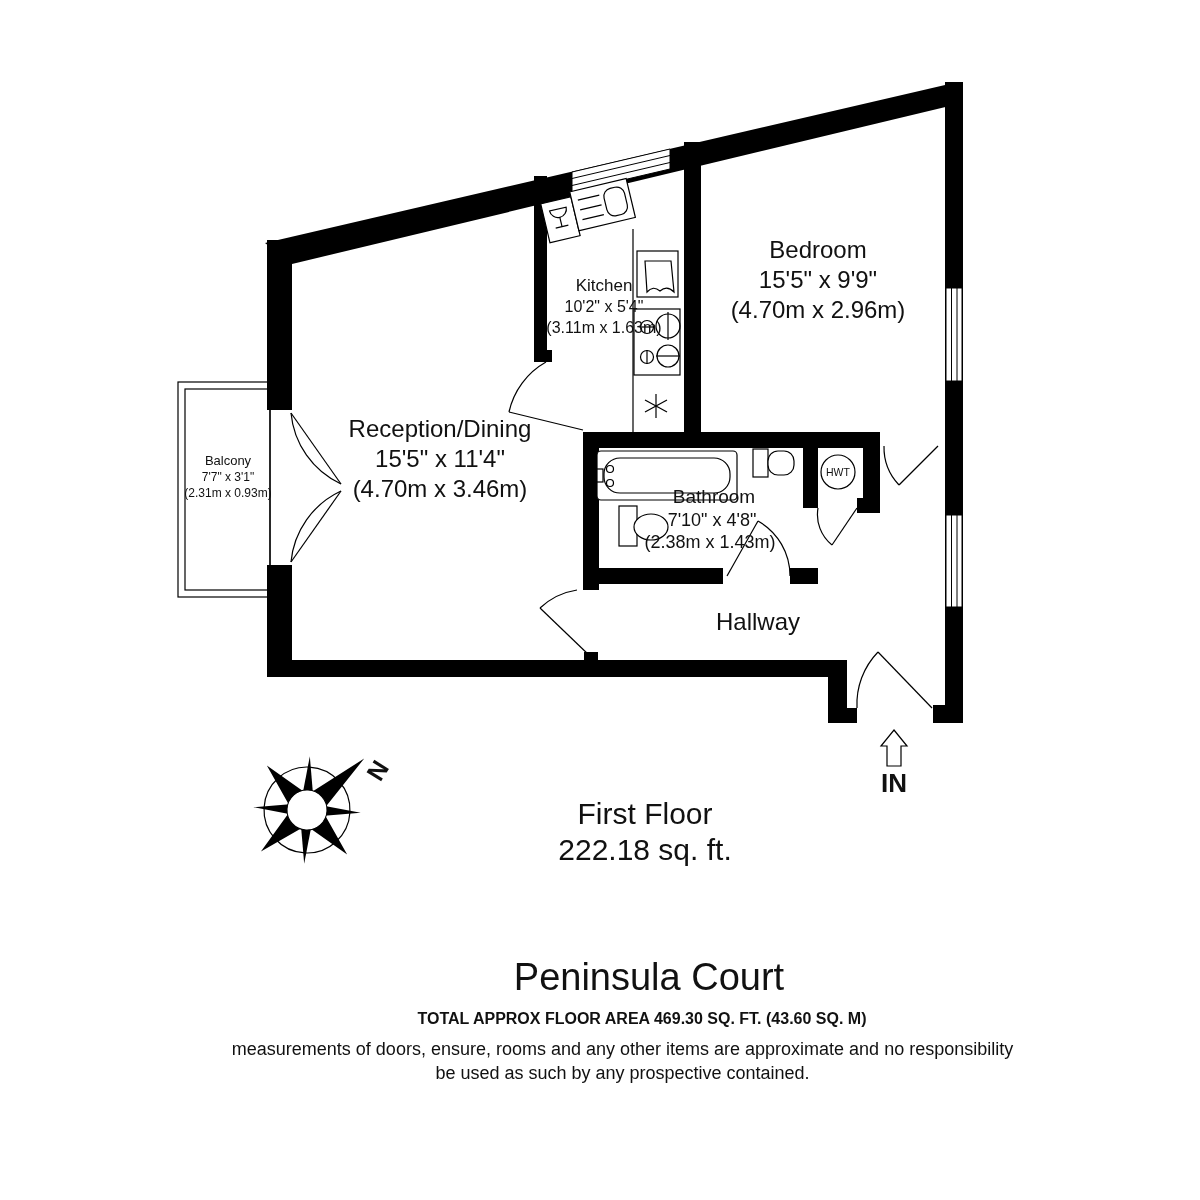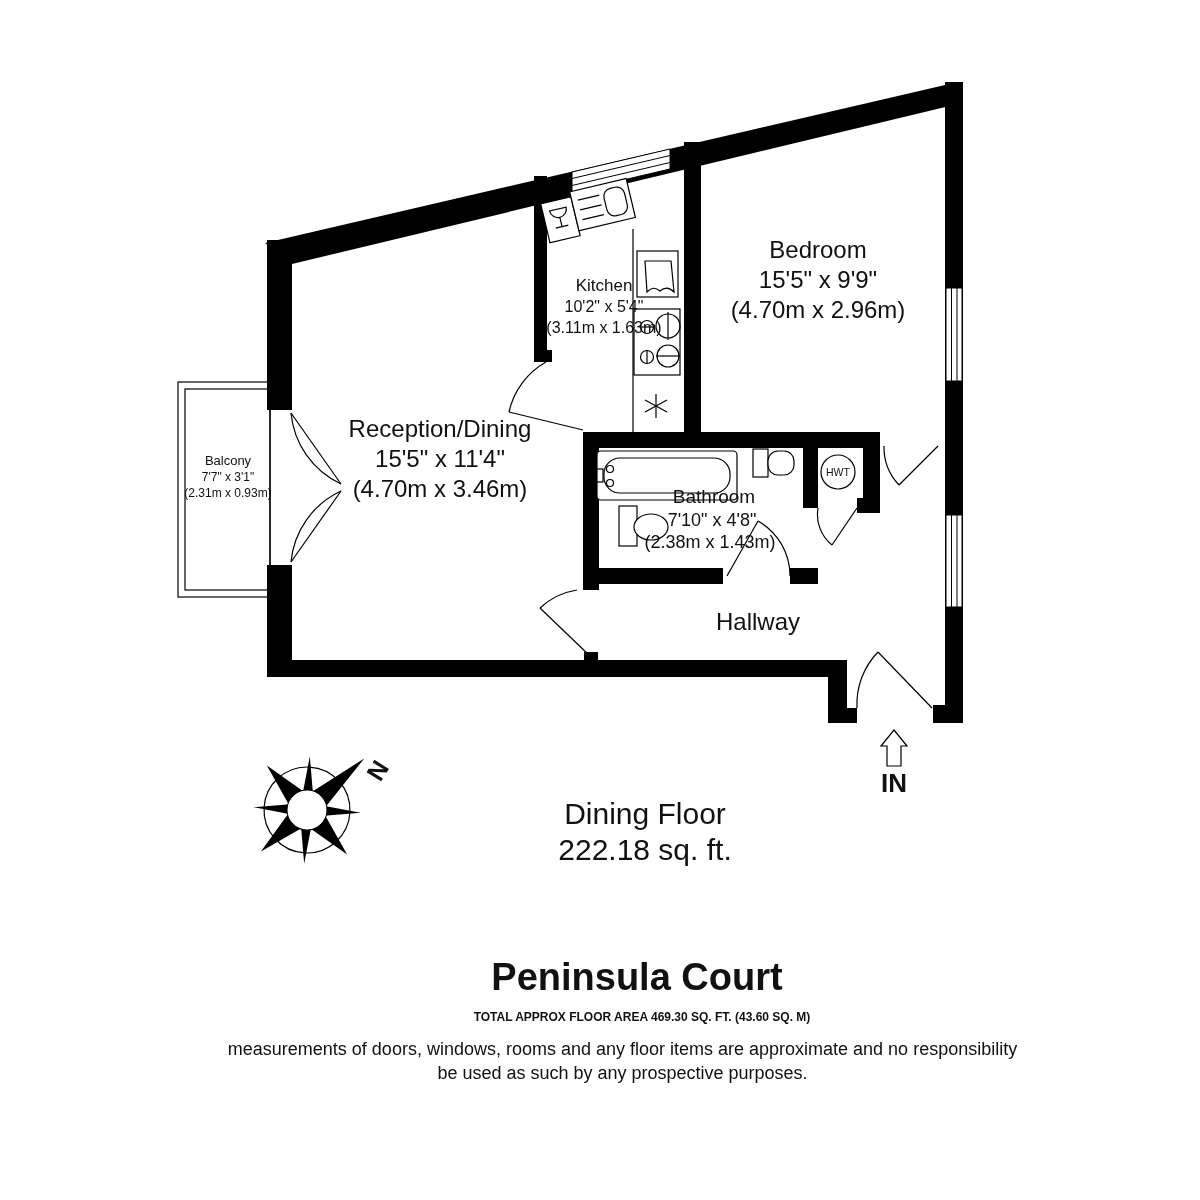--- a/index.html
+++ b/index.html
@@ -14,22 +14,22 @@
   .tiny-name{font-size:13px;}
   .tiny-dim{font-size:12px;}
   .hall-label{font-size:24px;}
   .bath-label{font-size:19px;}
   .bath-dim{font-size:18px;}
   .hwt-label{font-size:10.5px;}
   .in-label{font-size:26px;font-weight:bold;}
   .n-label{font-size:25px;font-weight:bold;}
   .txt{position:absolute;text-align:center;}
   #summary-block{left:145px;top:796px;width:1000px;font-size:30px;line-height:36px;}
-  #plan-title{left:137px;top:956px;width:1000px;font-size:38px;font-weight:bold;}
-  #total-line{left:142px;top:1010px;width:1000px;font-size:12px;font-weight:bold;}
+  #plan-title{left:149px;top:956px;width:1000px;font-size:38px;font-weight:normal;}
+  #total-line{left:142px;top:1010px;width:1000px;font-size:16px;font-weight:bold;}
   #disclaimer{left:100px;top:1038px;width:1045px;font-size:18px;line-height:23.5px;}
   .wall{fill:#000;stroke:none;}
   .thin{stroke:#000;stroke-width:1.2;fill:none;}
   .fix{stroke:#000;stroke-width:1.2;fill:#fff;}
   .winline{stroke:#000;stroke-width:1;fill:none;}
 </style>
 </head>
 <body>
 
 <div id="page">
@@ -241,26 +241,26 @@
         <polygon fill="#000" points="345,848 323,819 316,826"></polygon>
         <polygon fill="#000" points="269,848 298,826 291,819"></polygon>
         <polygon fill="#000" points="269,772 291,801 298,794"></polygon>
         <circle cx="307" cy="810" r="20" fill="#fff" stroke="#000" stroke-width="1"></circle>
       </g>
       <text class="n-label" text-anchor="middle" transform="translate(385,775) rotate(-58)">N</text>
     </g>
   </svg>
 
   <div class="txt" id="summary-block">
-    <div>Dining Floor</div>
+    <div>First Floor</div>
     <div>222.18 sq. ft.</div>
   </div>
 
   <div class="txt" id="plan-title">Peninsula Court</div>
 
   <div class="txt" id="total-line">TOTAL APPROX FLOOR AREA 469.30 SQ. FT. (43.60 SQ. M)</div>
 
   <div class="txt" id="disclaimer">
-    <div>measurements of doors, windows, rooms and any floor items are approximate and no responsibility</div>
-    <div>be used as such by any prospective purposes.</div>
+    <div>measurements of doors, ensure, rooms and any other items are approximate and no responsibility</div>
+    <div>be used as such by any prospective contained.</div>
   </div>
 
 </div>
 
 </body></html>

